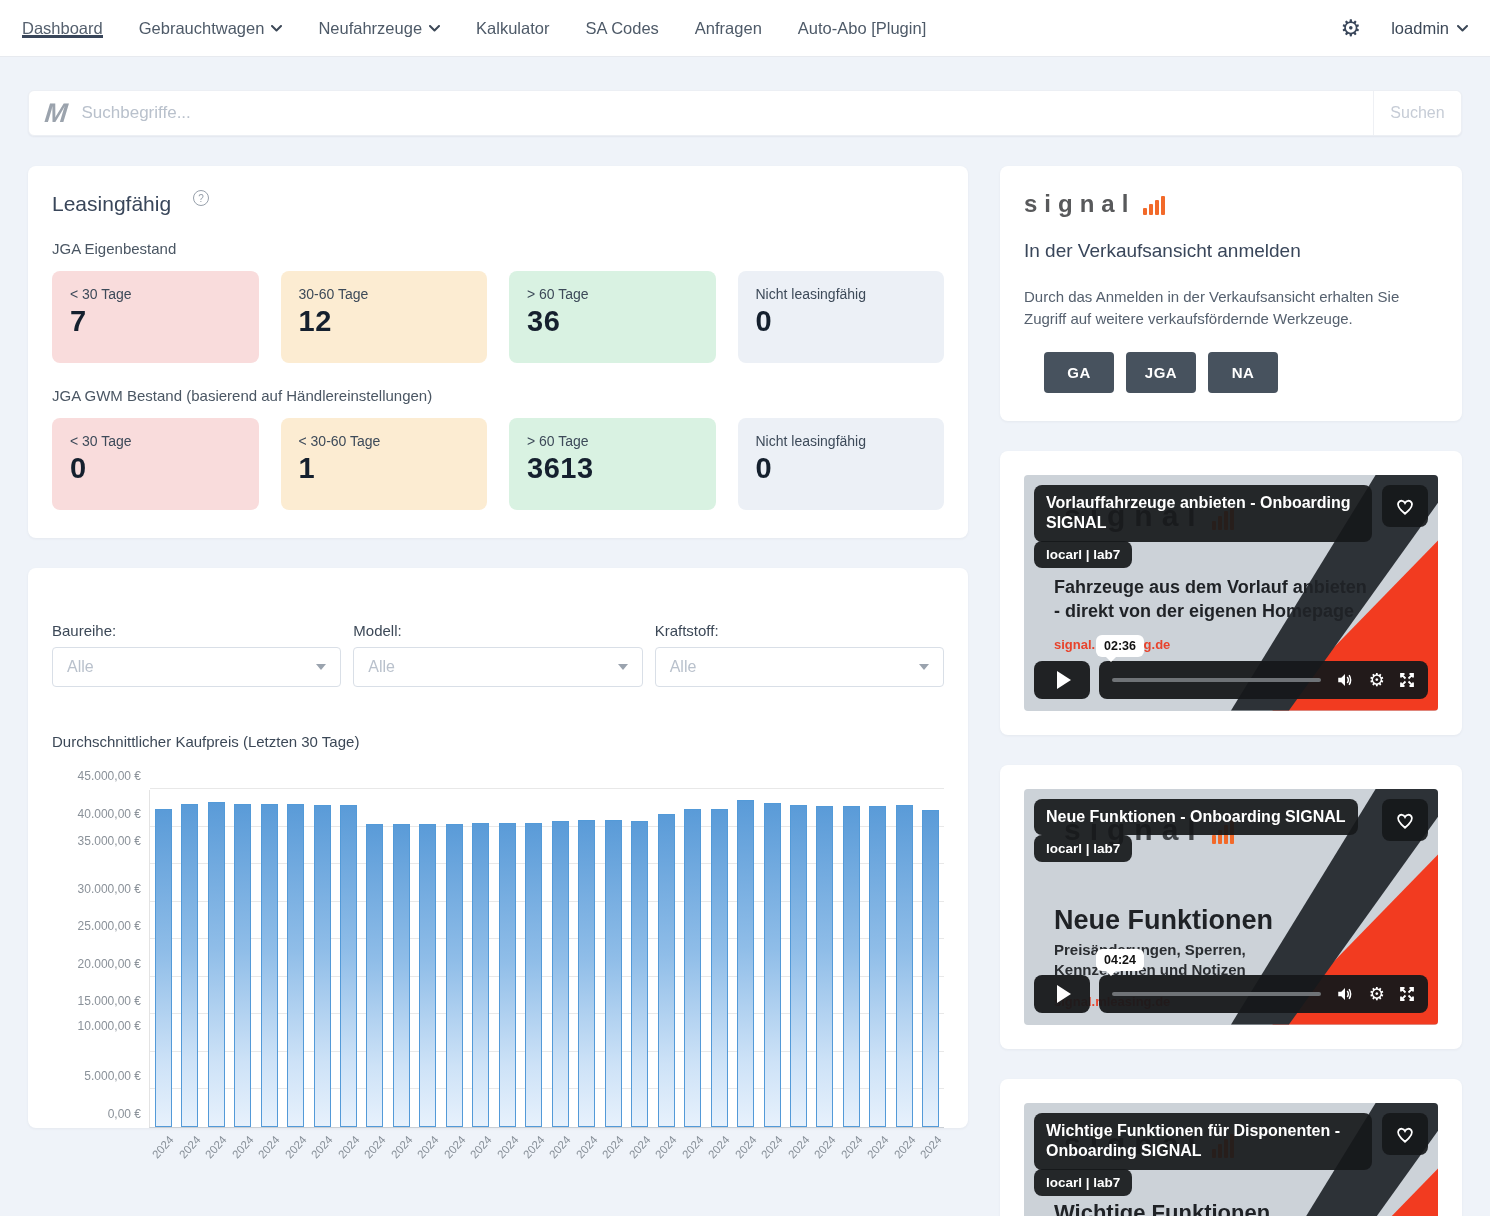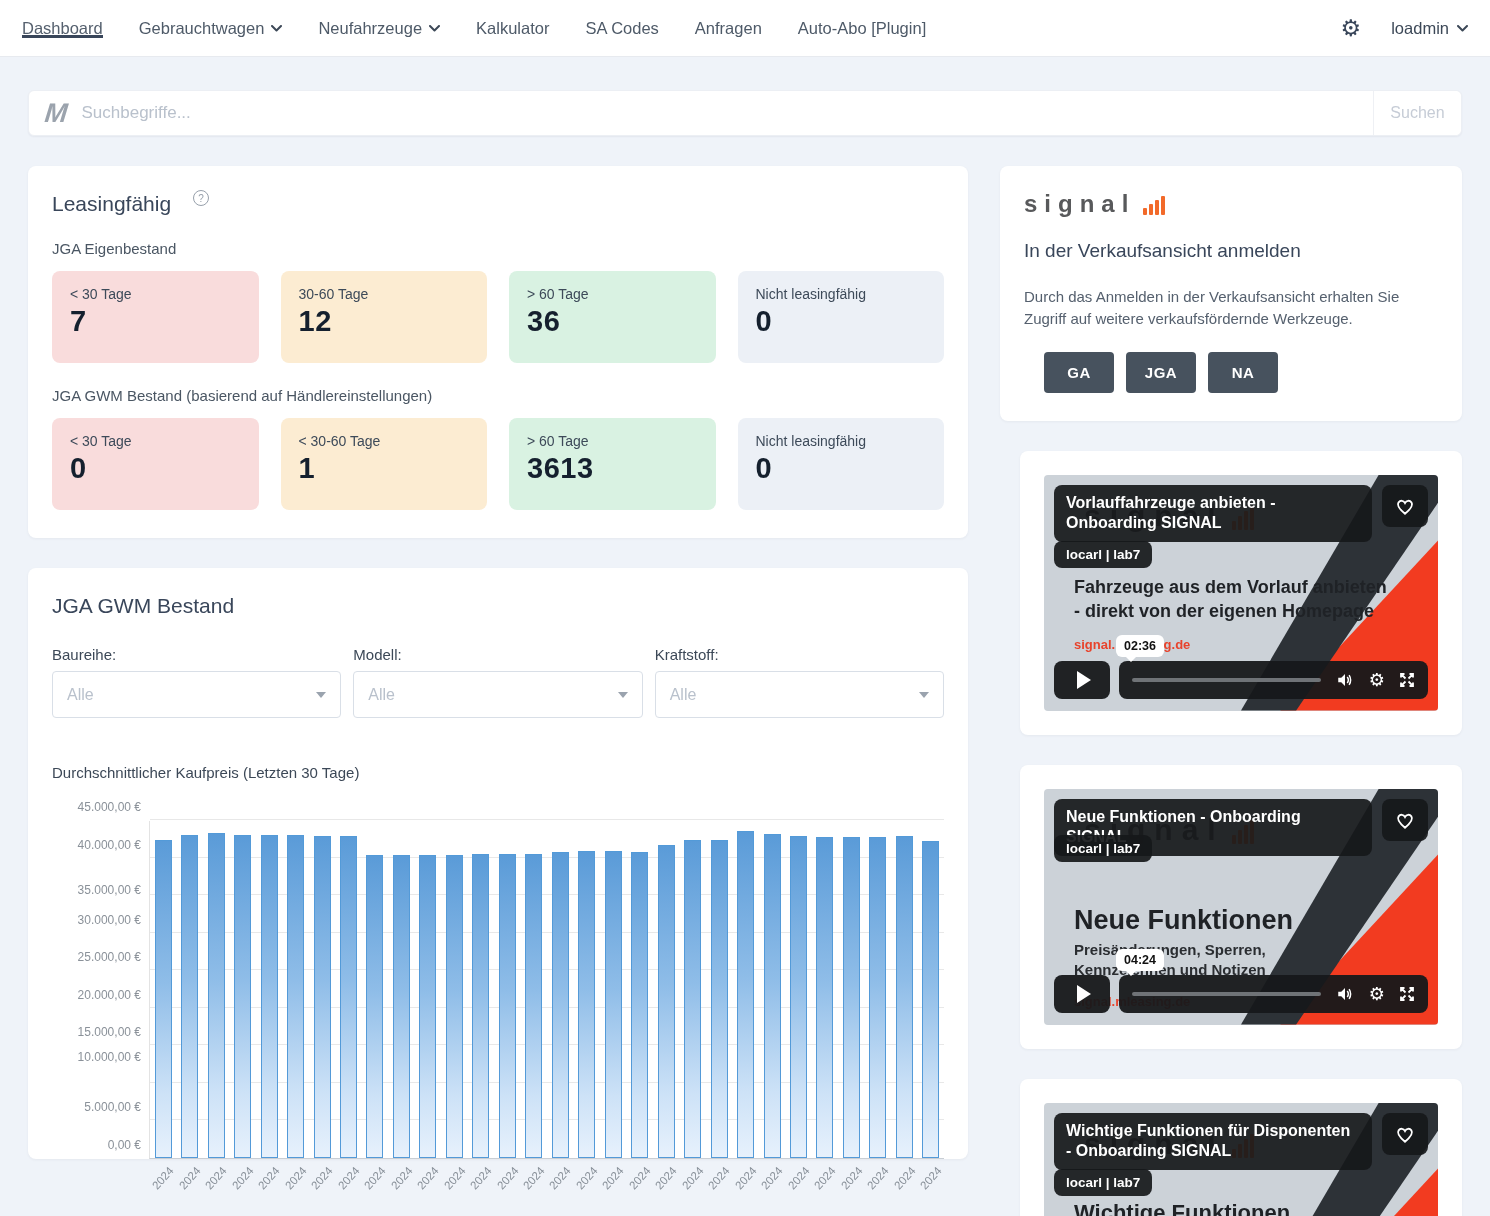--- a/index.html
+++ b/index.html
@@ -69,21 +69,21 @@
   .tile-row { display:grid; grid-template-columns:repeat(4,1fr); gap:22px; }
   .tile { border-radius:8px; padding:15px 18px 14px; min-height:92px; }
   .tile-label { font-size:14px; color:#3d4a59; }
   .tile-value { font-size:29px; font-weight:bold; color:#15202e; margin-top:3px; letter-spacing:.5px; }
 
   
   .bestand-card { margin-top:30px; padding:26px 24px 0; }
   .filters { display:grid; grid-template-columns:repeat(3,1fr); gap:12px; margin-top:28px; }
   .filter-label { font-size:15px; color:#3c4857; margin-bottom:8px; }
   .select-box {
-    height:47px; border:1px solid #d9dfe7; border-radius:4px; background:#fff;
+    height:40px; border:1px solid #d9dfe7; border-radius:4px; background:#fff;
     display:flex; align-items:center; padding:0 14px; cursor:pointer;
   }
   .select-value { flex:1; font-size:16px; color:#b9c1cc; }
   .caret-down {
     width:0; height:0; border-left:5px solid transparent; border-right:5px solid transparent;
     border-top:6px solid #9aa3ae;
   }
   .chart-title { font-size:15px; color:#3c4857; margin-top:46px; }
 
   
@@ -118,21 +118,21 @@
   .signal-heading { font-size:19px; color:#39465a; margin-top:24px; }
   .signal-body { font-size:15px; color:#55606e; line-height:1.45; margin-top:24px; }
   .signal-btns { display:flex; gap:12px; margin-top:22px;padding-left:20px; }
   .signal-btn {
     min-width:70px; height:41px; background:#47525e; color:#fff; font-weight:bold; font-size:15px;
     border:none; border-radius:4px; display:flex; align-items:center; justify-content:center;
     padding:0 18px; cursor:pointer; letter-spacing:.5px;
   }
 
   
-  .video-card { margin-top:30px; padding:24px;margin-left:20px; }
+  .video-card { margin-top:30px; padding:24px; }
   .thumb {
     height:236px; background:#ccd2d8; border-radius:4px; position:relative; overflow:hidden;
   }
   .shape { position:absolute; inset:0; }
   .shape.red { background:#f23b20; clip-path:polygon(100% 28%, 100% 100%, 60% 100%); }
   .shape.dark { background:#2d3237; clip-path:polygon(85% 0, 100% 0, 100% 12%, 64% 100%, 50% 100%); }
   .ghost-logo { position:absolute; top:26px; left:40px; display:flex; align-items:flex-end; gap:7px; z-index:1; }
   .ghost-word { font-size:30px; font-weight:600; letter-spacing:9px; color:#3f4347; line-height:1; }
   .chip {
     position:absolute; background:rgba(22,24,26,.92); color:#fff; border-radius:8px; z-index:3;
@@ -272,23 +272,20 @@
           <div class="tile-value">3613</div>
         </div>
         <div class="tile" style="background: rgb(236, 240, 246);">
           <div class="tile-label">Nicht leasingfähig</div>
           <div class="tile-value">0</div>
         </div>
       </div>
     </div>
 
     <div class="card bestand-card">
-      <div class="card-title">
-        <span>JGA GWM Bestand</span>
-      </div>
 
       <div class="filters">
         <div>
           <div class="filter-label">Baureihe:</div>
           <div class="select-box">
             <span class="select-value">Alle</span>
             <span class="caret-down"></span>
           </div>
         </div>
         <div>
@@ -306,21 +303,21 @@
           </div>
         </div>
       </div>
 
       <div class="chart-title">Durchschnittlicher Kaufpreis (Letzten 30 Tage)</div>
 
       <div class="chart-wrap">
         <div class="y-gutter">
             <div class="y-tick" style="bottom: 338px;">45.000,00 €</div>
             <div class="y-tick" style="bottom: 300.444px;">40.000,00 €</div>
-            <div class="y-tick" style="bottom: 255px;">35.000,00 €</div>
+            <div class="y-tick" style="bottom: 273px;">35.000,00 €</div>
             <div class="y-tick" style="bottom: 225.333px;">30.000,00 €</div>
             <div class="y-tick" style="bottom: 187.778px;">25.000,00 €</div>
             <div class="y-tick" style="bottom: 150.222px;">20.000,00 €</div>
             <div class="y-tick" style="bottom: 112.667px;">15.000,00 €</div>
             <div class="y-tick" style="bottom: 88px;">10.000,00 €</div>
             <div class="y-tick" style="bottom: 37.5556px;">5.000,00 €</div>
             <div class="y-tick" style="bottom: 0px;">0,00 €</div>
           </div>
         <div class="plot">
             <div class="grid-line" style="bottom: 338px;"></div>

